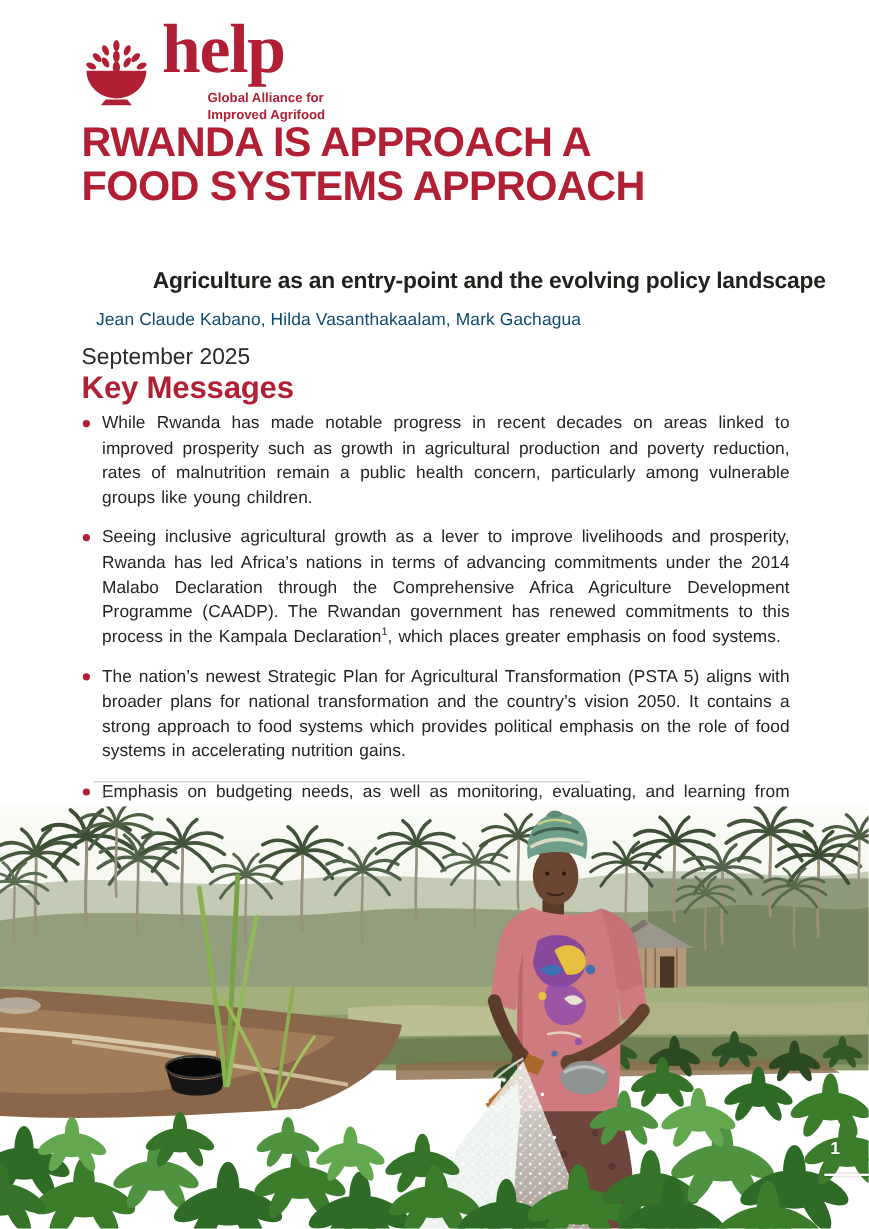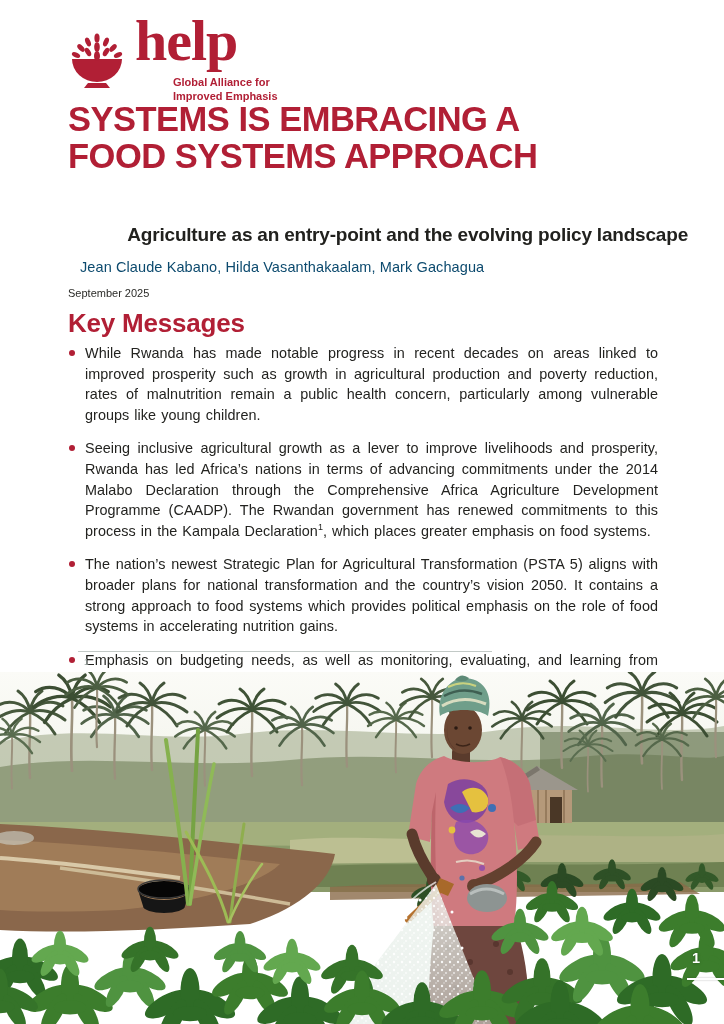--- a/index.html
+++ b/index.html
@@ -29,21 +29,21 @@
   .doc-subtitle{
     position:absolute;left:68px;top:224px;width:620px;
     color:#21211E;font-weight:700;font-size:19px;letter-spacing:-0.2px;text-align:right;
   }
   .doc-authors{
     position:absolute;left:80px;top:259px;width:620px;
     color:#0c4a6e;font-size:14.5px;letter-spacing:0.1px;
   }
   .doc-date{
     position:absolute;left:68px;top:287px;width:300px;
-    color:#2B2B28;font-size:11px;
+    color:#2B2B28;font-size:19px;
   }
   .key-heading{
     position:absolute;left:68px;top:308px;
     color:#B11F35;font-weight:700;font-size:26px;letter-spacing:-0.2px;
   }
   
   .bullets{
     position:absolute;left:68px;top:343px;width:590px;
     margin:0;padding:0;list-style:none;
   }
@@ -101,26 +101,26 @@
 
       <ellipse cx="37" cy="10" rx="2.5" ry="4.6" transform="rotate(24 37 10)"></ellipse>
       <ellipse cx="44" cy="16" rx="2.5" ry="4.6" transform="rotate(45 44 16)"></ellipse>
       <ellipse cx="49" cy="23" rx="2.4" ry="4.4" transform="rotate(66 49 23)"></ellipse>
       <ellipse cx="37" cy="20" rx="2.5" ry="4.6" transform="rotate(30 37 20)"></ellipse>
     </g>
   </svg>
   <div class="logo-word">help</div>
   <div class="logo-tagline">
     <div>Global Alliance for</div>
-    <div>Improved Emphasis</div>
+    <div>Improved Agrifood</div>
   </div>
 </div>
 
 <h1 class="doc-title" style="margin:0;">
-  <div>SYSTEMS IS EMBRACING A</div>
+  <div>RWANDA IS APPROACH A</div>
   <div>FOOD SYSTEMS APPROACH</div>
 </h1>
 
 <div class="doc-subtitle">Agriculture as an entry-point and the evolving policy landscape</div>
 <div class="doc-authors">Jean Claude Kabano, Hilda Vasanthakaalam, Mark Gachagua</div>
 <div class="doc-date">September 2025</div>
 
 <h2 class="key-heading" style="margin:0;">Key Messages</h2>
 
 <ul class="bullets">

